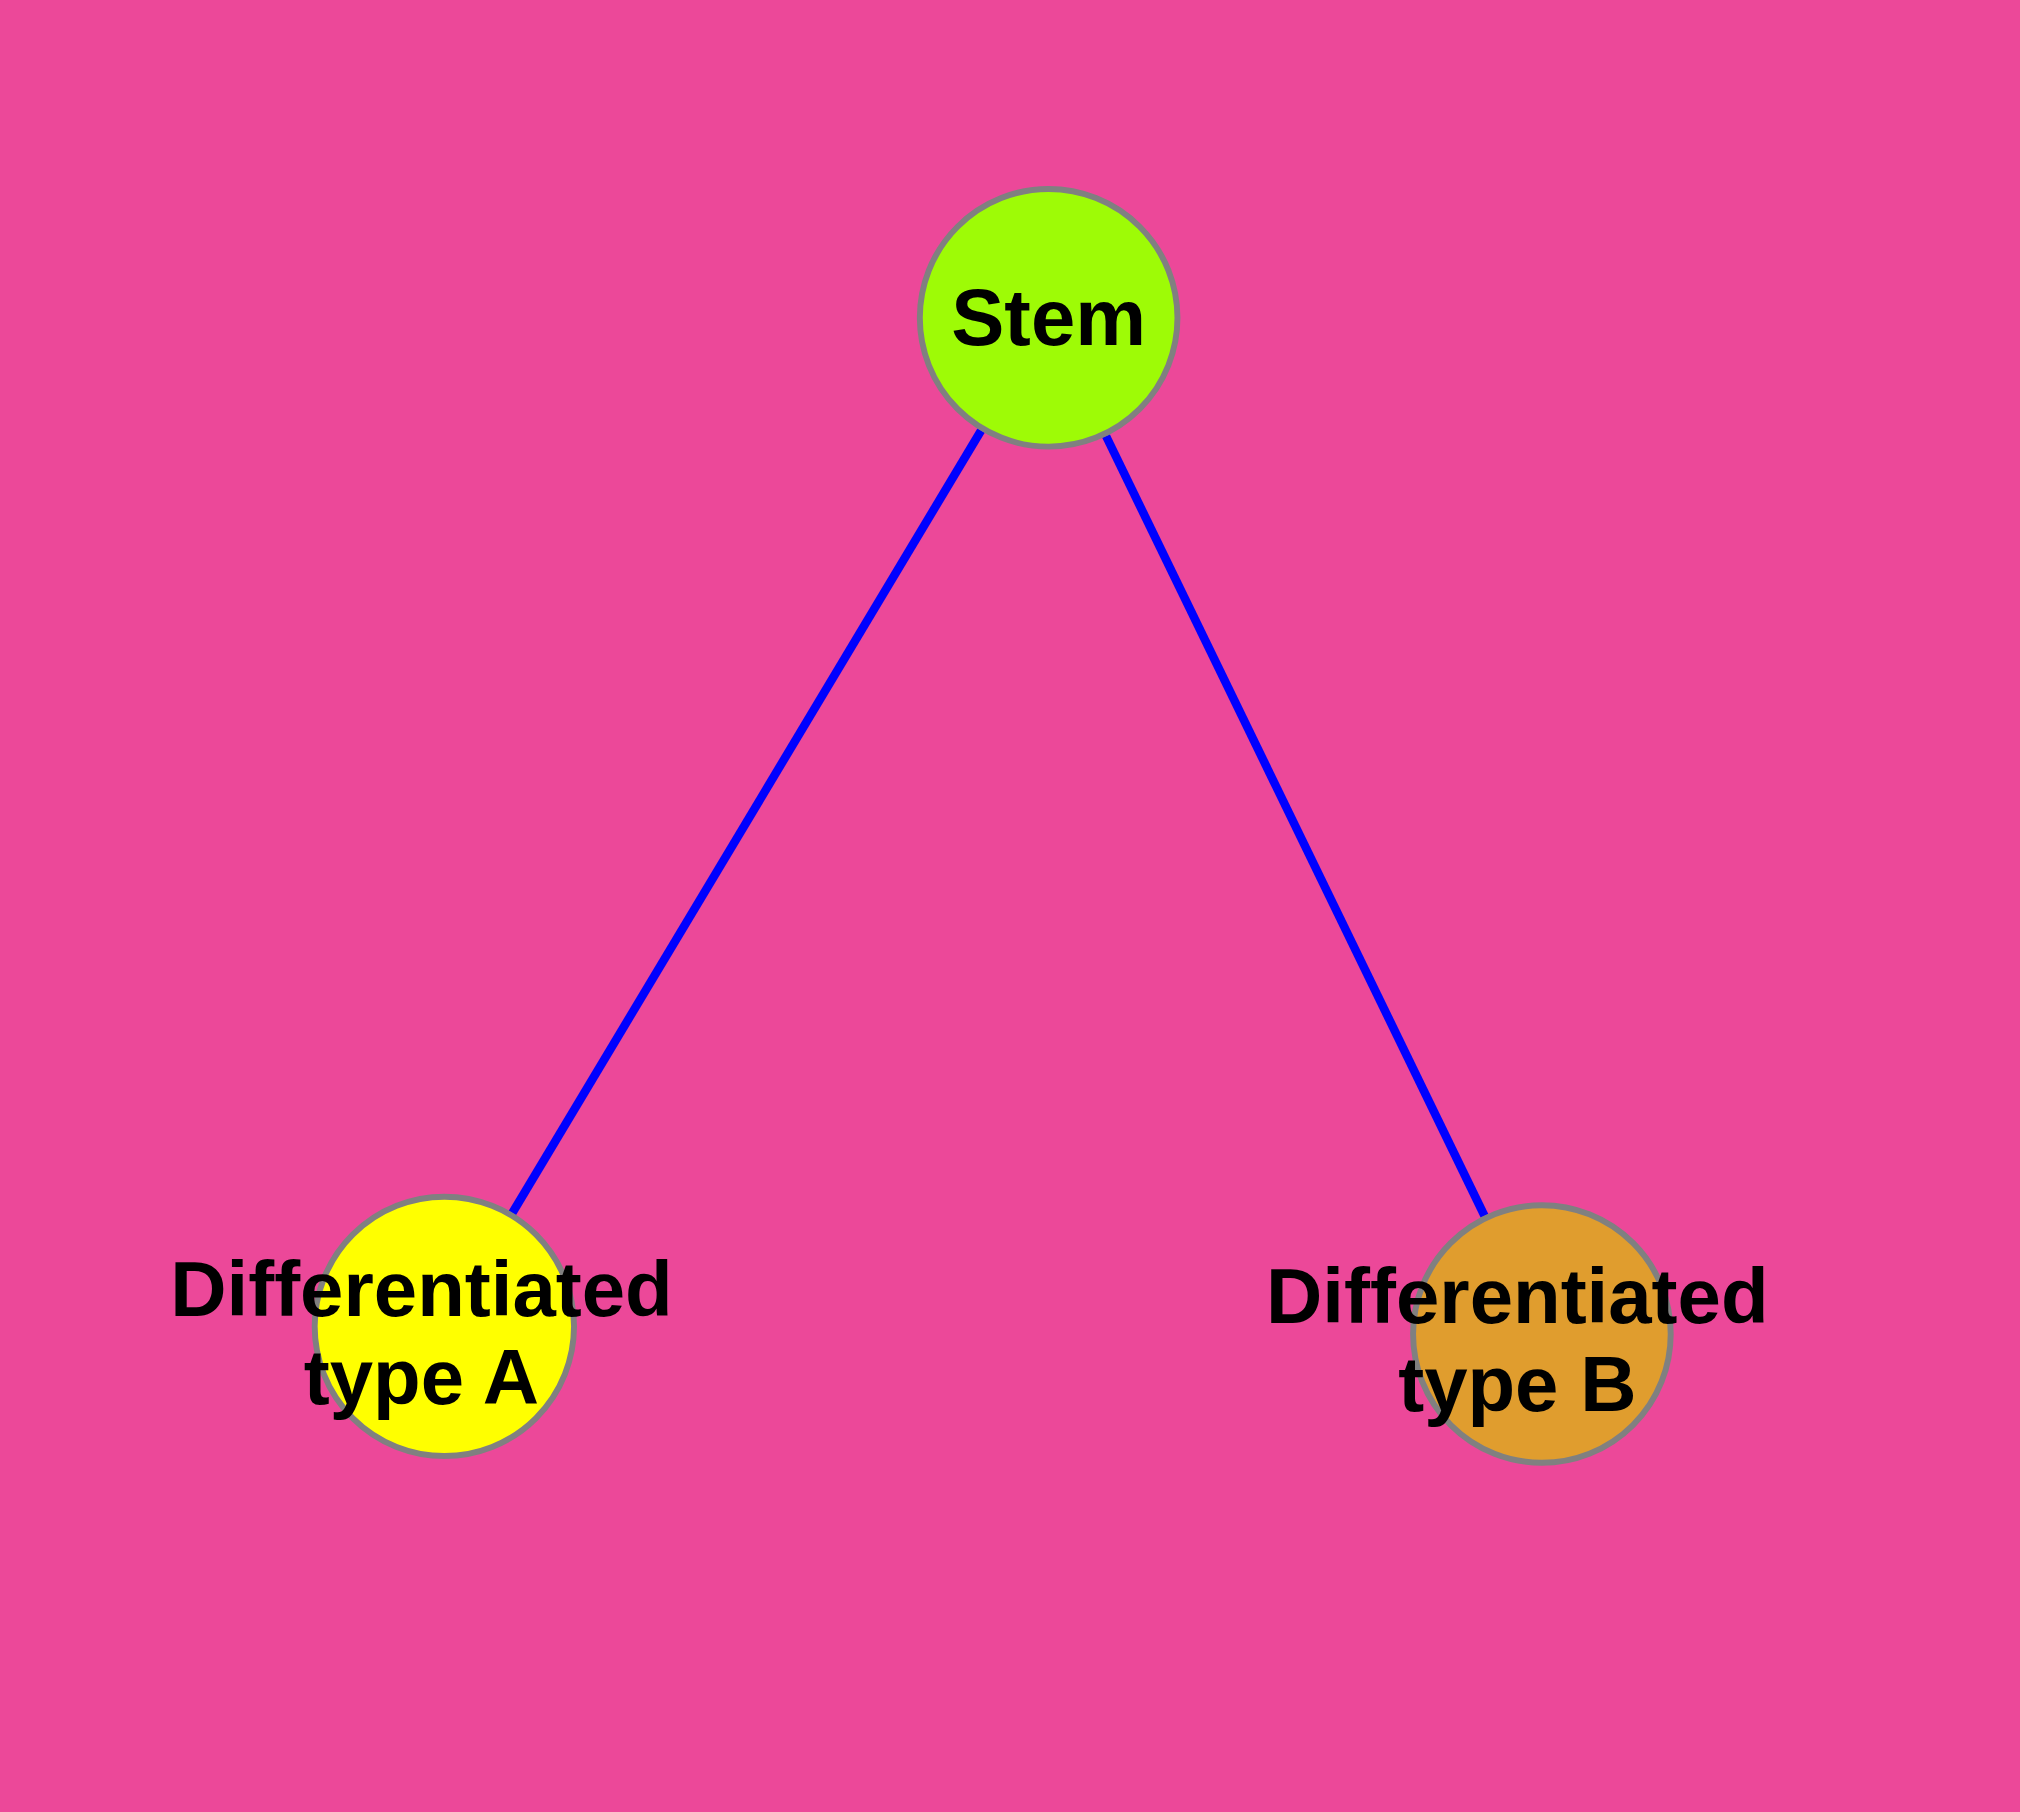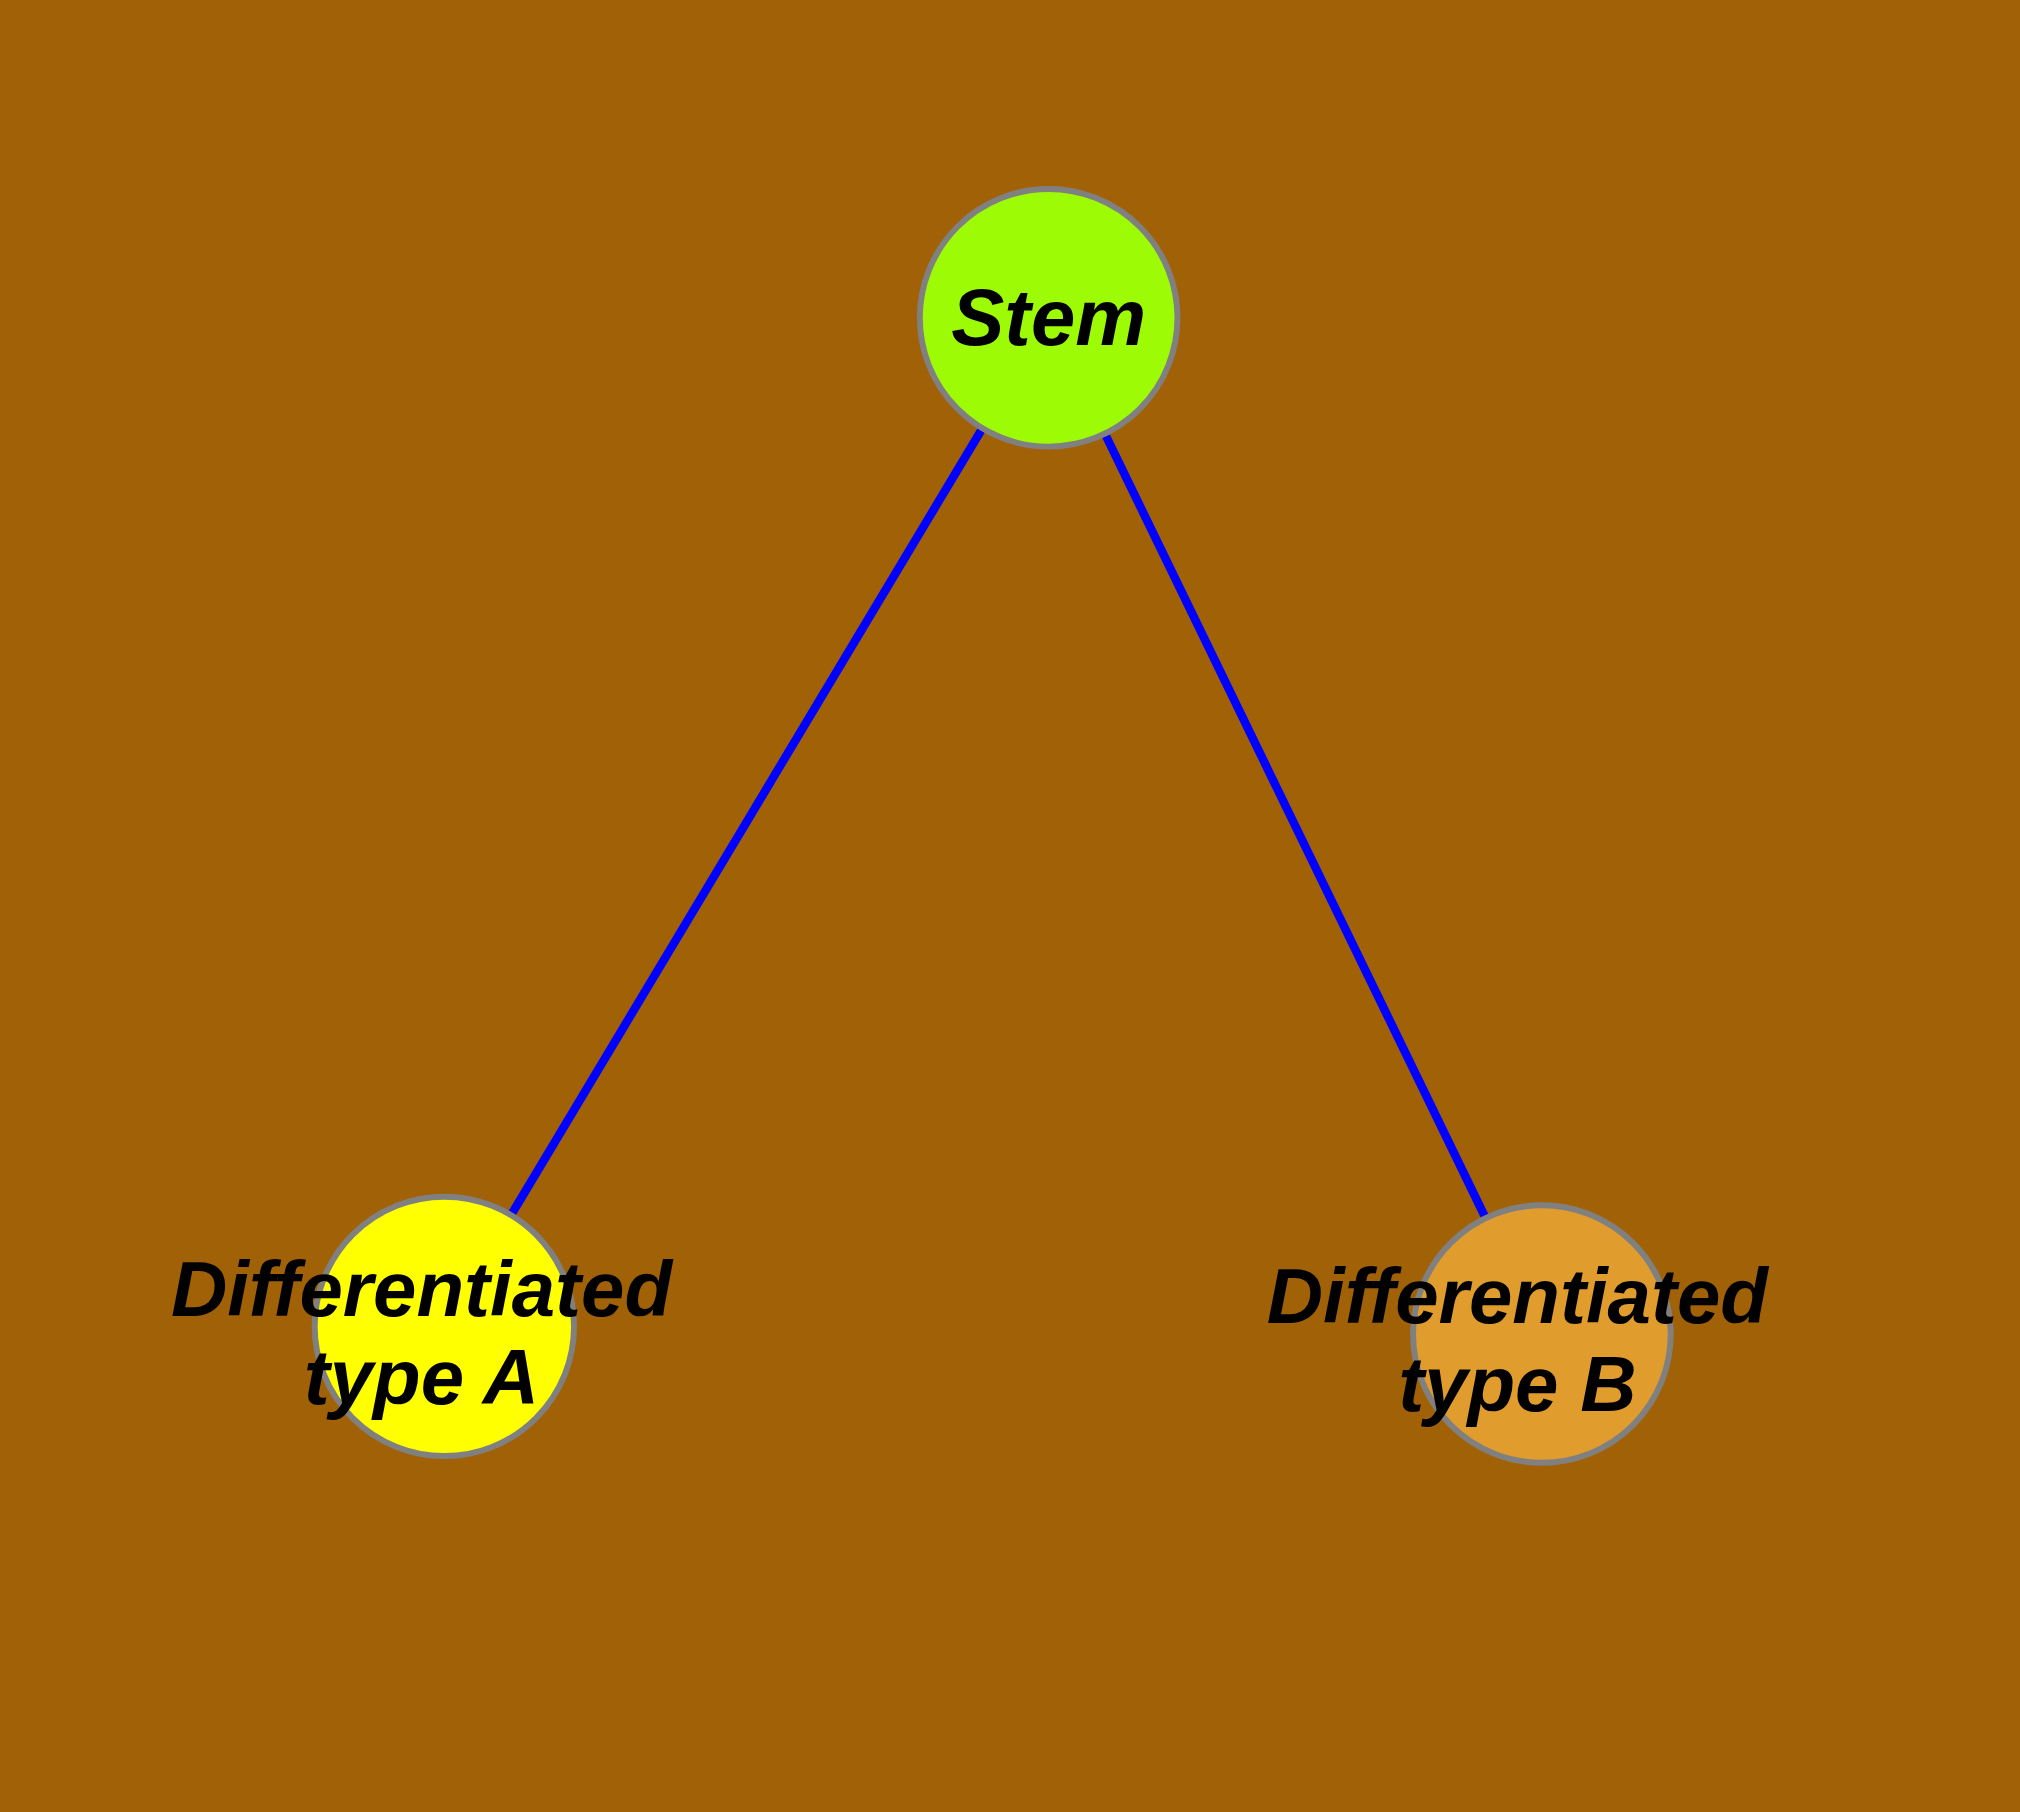--- a/index.html
+++ b/index.html
@@ -46,21 +46,21 @@
   .label-stem {
     font-size: 94px;
   }
   .label-leaf {
     font-size: 92px;
   }
 </style>
 </head>
 <body>
 
-<div id="canvas" style="background: #a16207; font-style: italic;">
+<div id="canvas" style="background: #ec4899;">
   <svg id="graph-svg" viewBox="0 0 2384 2138">
 
     <g>
       <line class="edge-line" x1="1157.3353287733526" y1="507.96067147224466" x2="604.1786368474645" y2="1431.1815177440635" style="stroke: rgb(0, 0, 255);"></line>
       <line class="edge-line" x1="1304.6851613862" y1="514.4407362578241" x2="1751.3148386138" y2="1434.559263742176" style="stroke: rgb(0, 0, 255);"></line>
     </g>
 
     <g>
       <circle class="node-circle" cx="1237" cy="375" r="152" fill="#9efb06" style="stroke: rgb(128, 128, 128);"></circle>
       <text class="node-label label-stem" x="1237" y="382" style="fill: rgb(0, 0, 0);">Stem</text>

